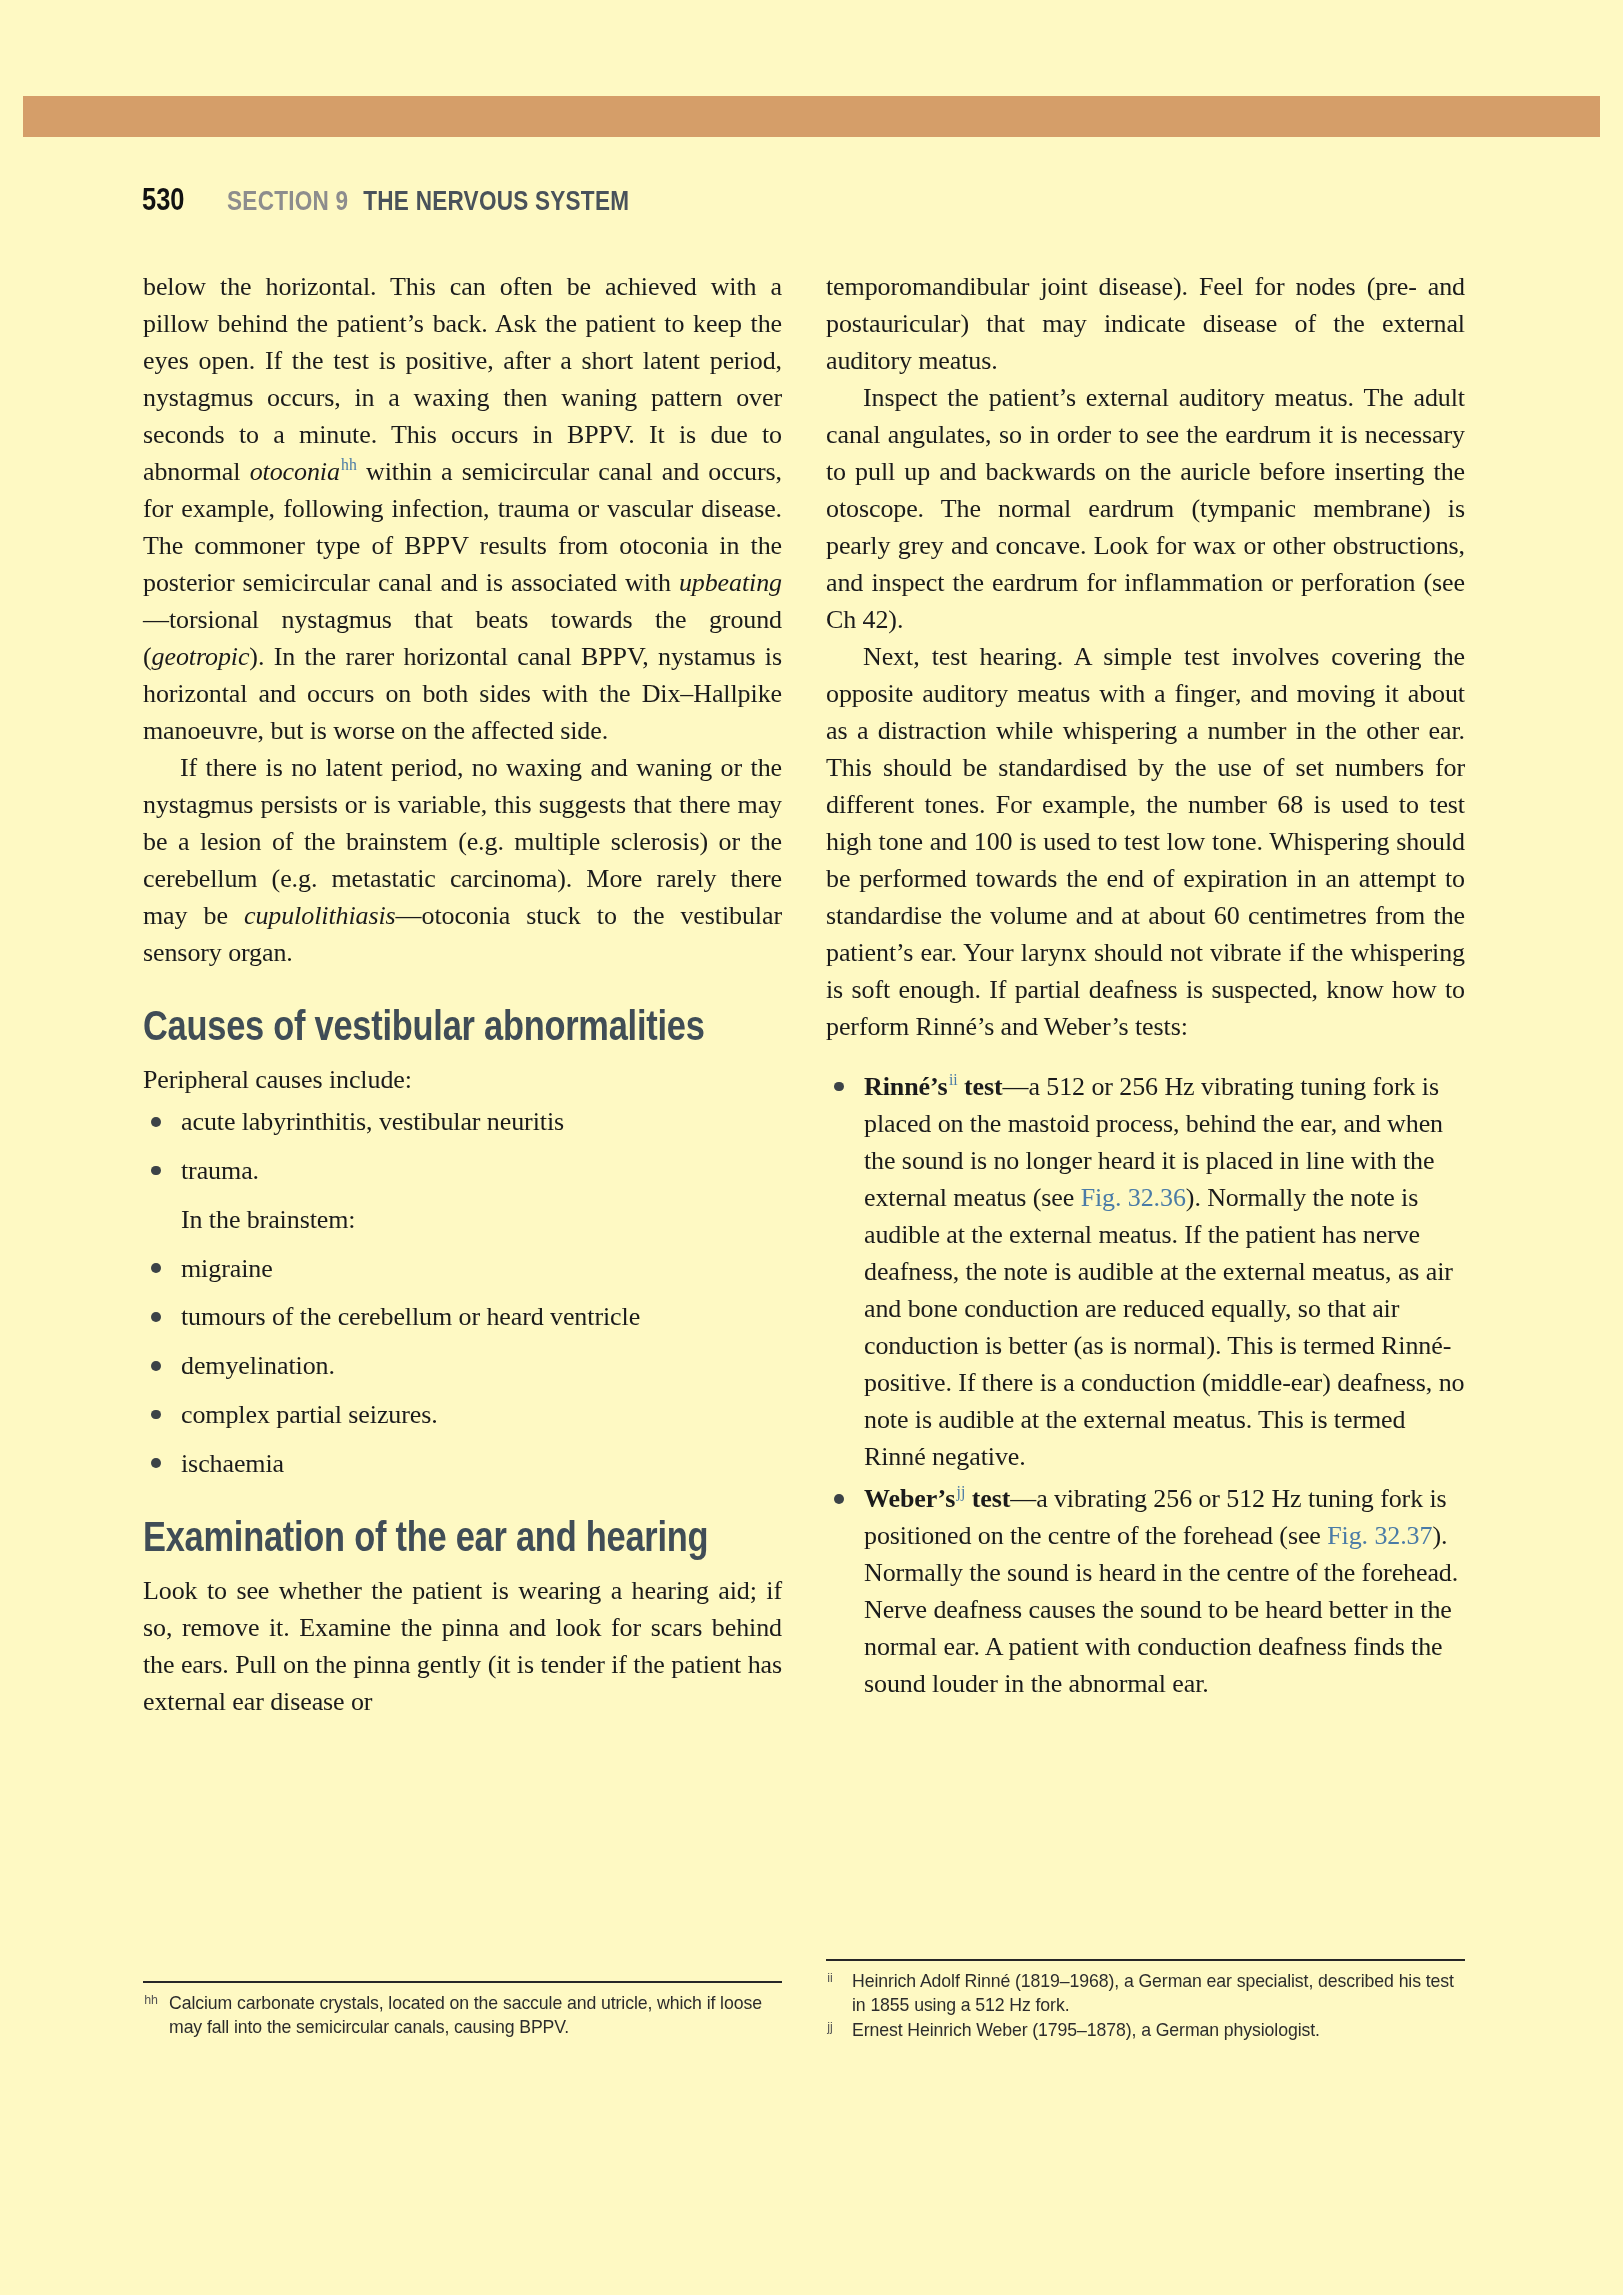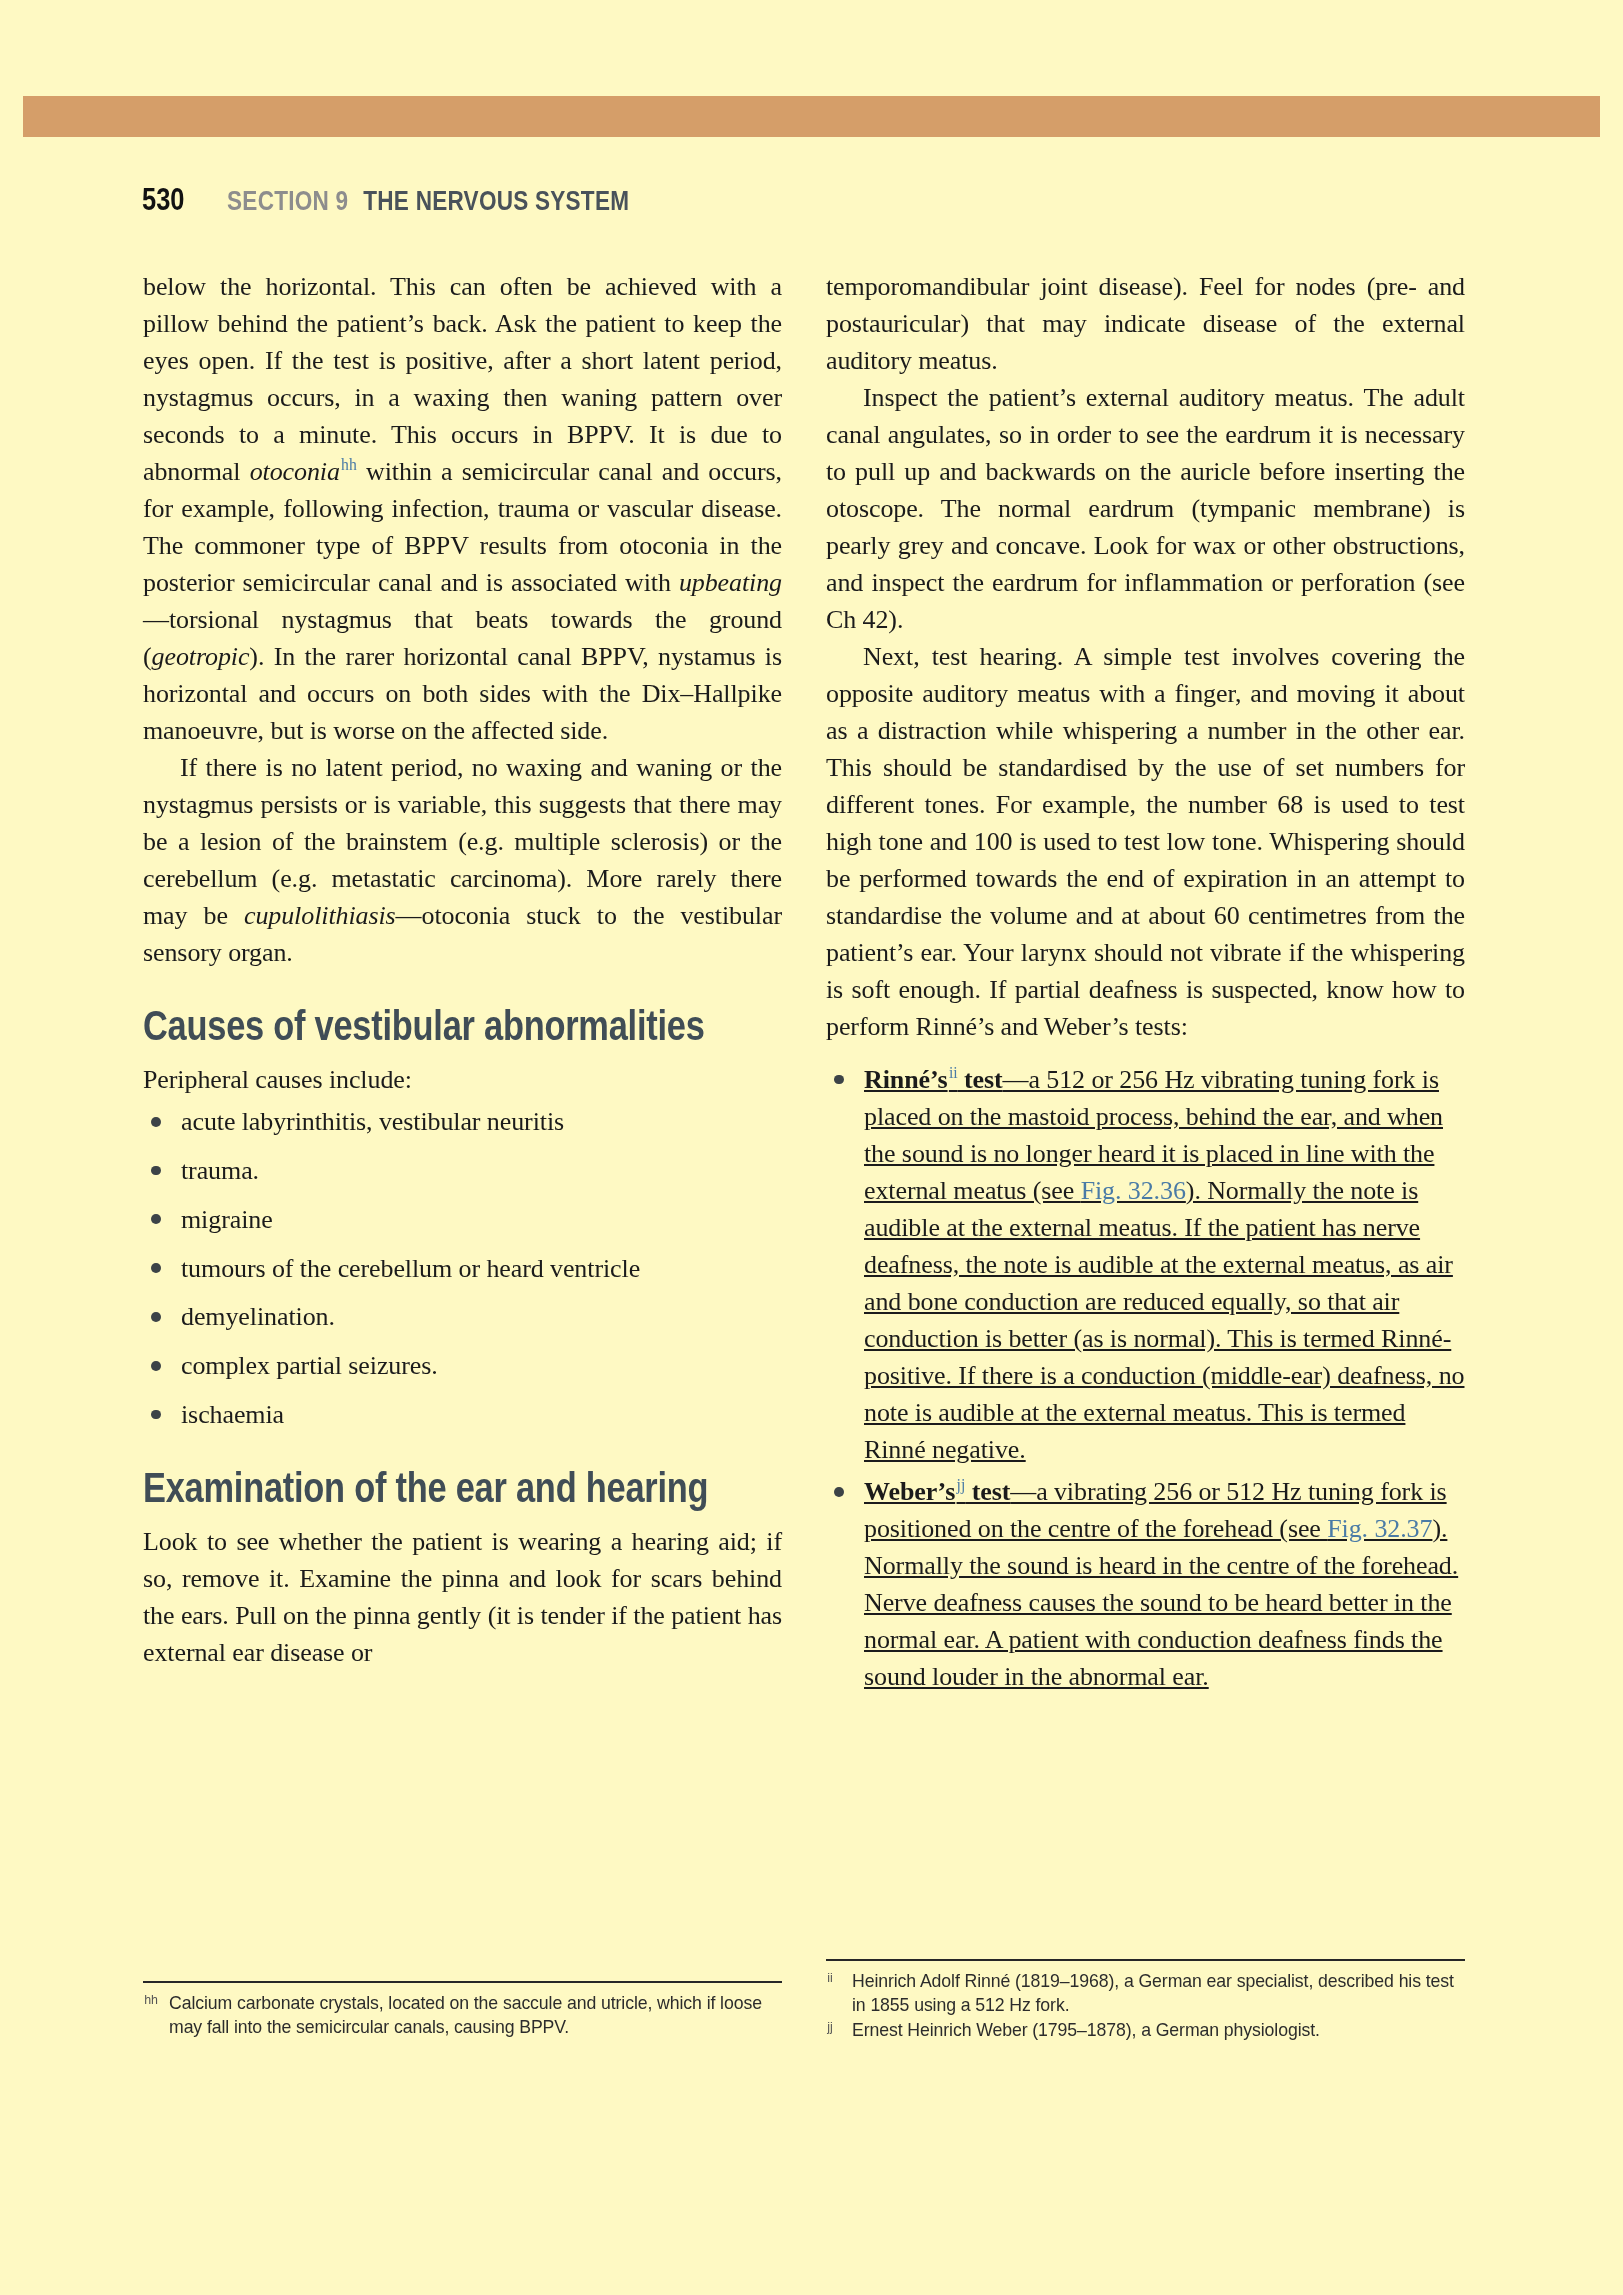--- a/index.html
+++ b/index.html
@@ -27,21 +27,21 @@
   .lnk{color:var(--link,#4a7ba6);}
 
   .sec-heading{margin:35px 0 17px 0;font-family:"Liberation Sans",sans-serif;font-weight:bold;
        font-size:43px;line-height:38px;color:var(--heading,#404d56);text-align:left;}
   .sec-heading .hx{display:inline-block;transform:scaleX(.8);transform-origin:left;white-space:nowrap;
        letter-spacing:-0.3px;}
 
   .blist{list-style:none;margin:5.2px 0;padding:0;text-align:left;}
   .li{position:relative;padding-left:38px;}
   .blist.spaced > .li{margin-bottom:11.8px;}
-  .blist.tight{margin-top:16px;text-decoration:underline;}
+  .blist.tight{margin-top:23px;}
   .blist.tight > .li{margin-bottom:5.2px;}
   .dot{position:absolute;left:7.9px;top:13.7px;width:9.8px;height:9.8px;border-radius:50%;background:#3c4347;}
   .subline{margin:0 0 11.8px 0;padding-left:38px;text-align:left;}
 
   .fn{position:absolute;width:639px;border-top:2.6px solid #272727;padding-top:9.2px;
       font-family:"Liberation Sans",sans-serif;font-size:17.7px;line-height:23.6px;color:#2c2c2c;
       text-align:left;letter-spacing:-0.1px;}
   .fn-left{left:143px;top:1981px;}
   .fn-right{left:826px;top:1959px;}
   .fn-entry{position:relative;padding-left:26px;margin-bottom:2px;}
@@ -61,20 +61,21 @@
 
   <div class="col col-left" id="col-left">
       <p class="para"><span>below the horizontal. This can often be achieved with a pillow behind the patient’s back. Ask the patient to keep the eyes open. If the test is positive, after a short latent period, nystagmus occurs, in a waxing then waning pattern over seconds to a minute. This occurs in BPPV. It is due to abnormal </span><span class="it">otoconia</span><span class="sup">hh</span><span> within a semicircular canal and occurs, for example, following infection, trauma or vascular disease. The commoner type of BPPV results from otoconia in the posterior semicircular canal and is associated with </span><span class="it">upbeating</span><span>—torsional nystagmus that beats towards the ground (</span><span class="it">geotropic</span><span>). In the rarer horizontal canal BPPV, nystamus is horizontal and occurs on both sides with the Dix–Hallpike manoeuvre, but is worse on the affected side.</span></p>
       <p class="para ind"><span>If there is no latent period, no waxing and waning or the nystagmus persists or is variable, this suggests that there may be a lesion of the brainstem (e.g. multiple sclerosis) or the cerebellum (e.g. metastatic carcinoma). More rarely there may be </span><span class="it">cupulolithiasis</span><span>—otoconia stuck to the vestibular sensory organ.</span></p>
       <h2 class="sec-heading"><span class="hx">Causes of vestibular abnormalities</span></h2>
       <p class="para"><span>Peripheral causes include:</span></p>
       <ul class="blist spaced">
         <li class="li"><span class="dot"></span><span>acute labyrinthitis, vestibular neuritis</span></li>
         <li class="li"><span class="dot"></span><span>trauma.</span></li>
       </ul>
+      <p class="subline">In the brainstem:</p>
       <ul class="blist spaced">
         <li class="li"><span class="dot"></span><span>migraine</span></li>
         <li class="li"><span class="dot"></span><span>tumours of the cerebellum or heard ventricle</span></li>
         <li class="li"><span class="dot"></span><span>demyelination.</span></li>
       </ul>
       <ul class="blist spaced">
         <li class="li"><span class="dot"></span><span>complex partial seizures.</span></li>
         <li class="li"><span class="dot"></span><span>ischaemia</span></li>
       </ul>
       <h2 class="sec-heading"><span class="hx">Examination of the ear and hearing</span></h2>

